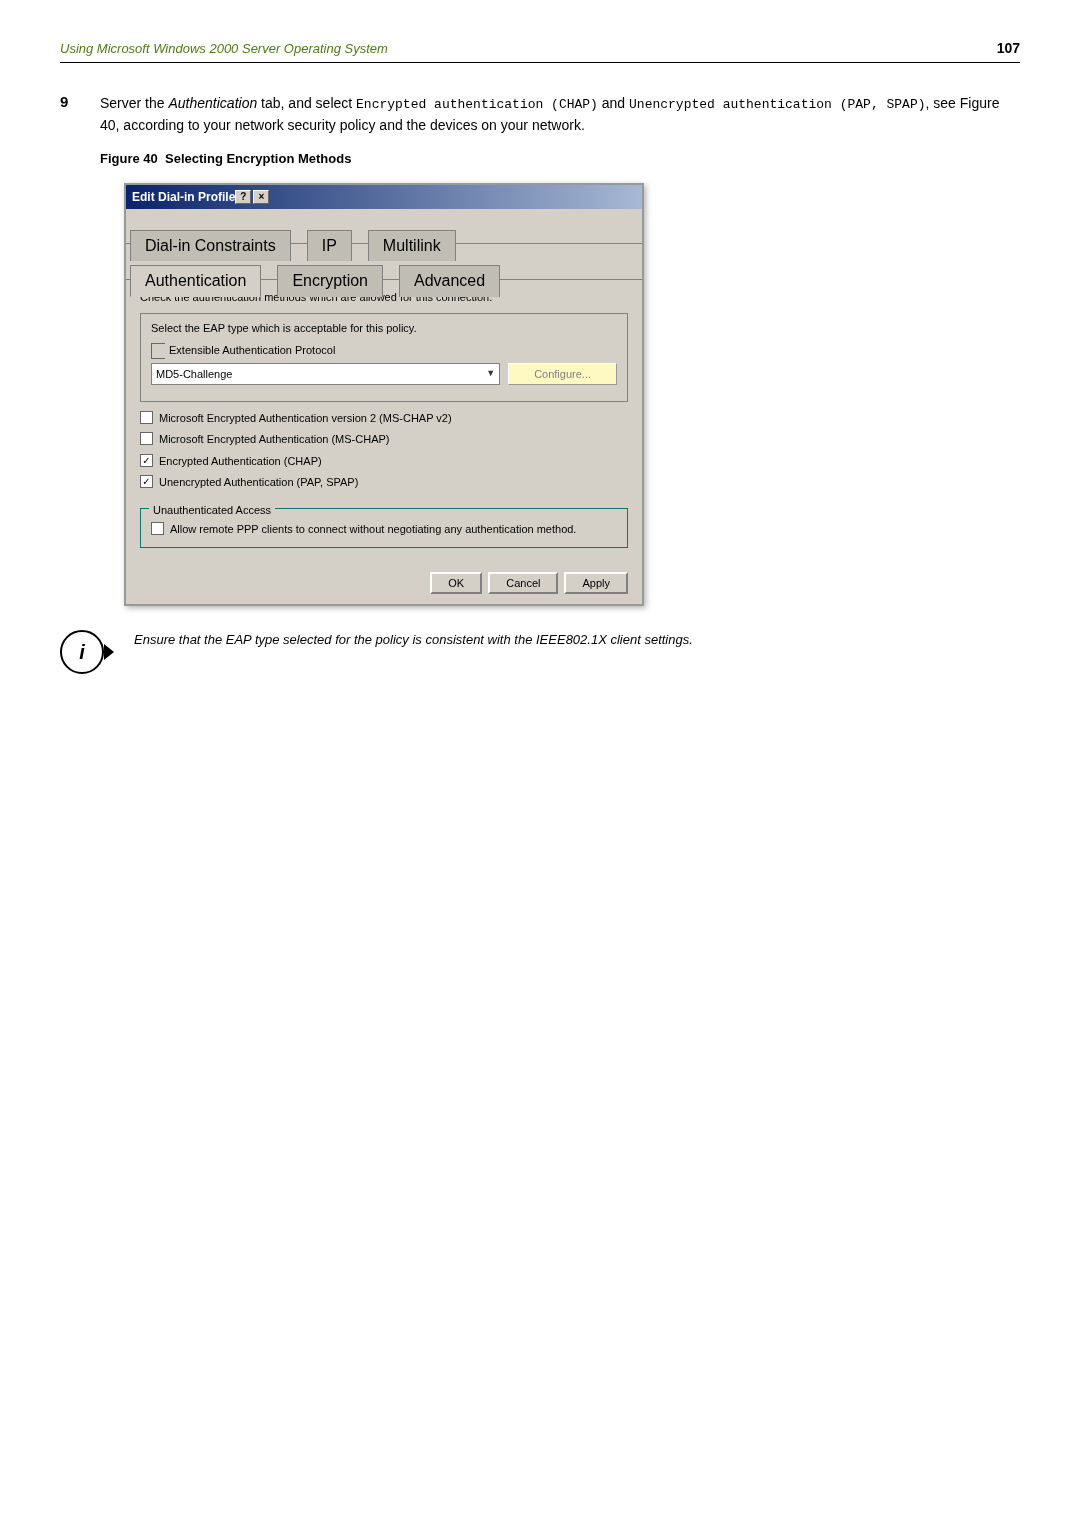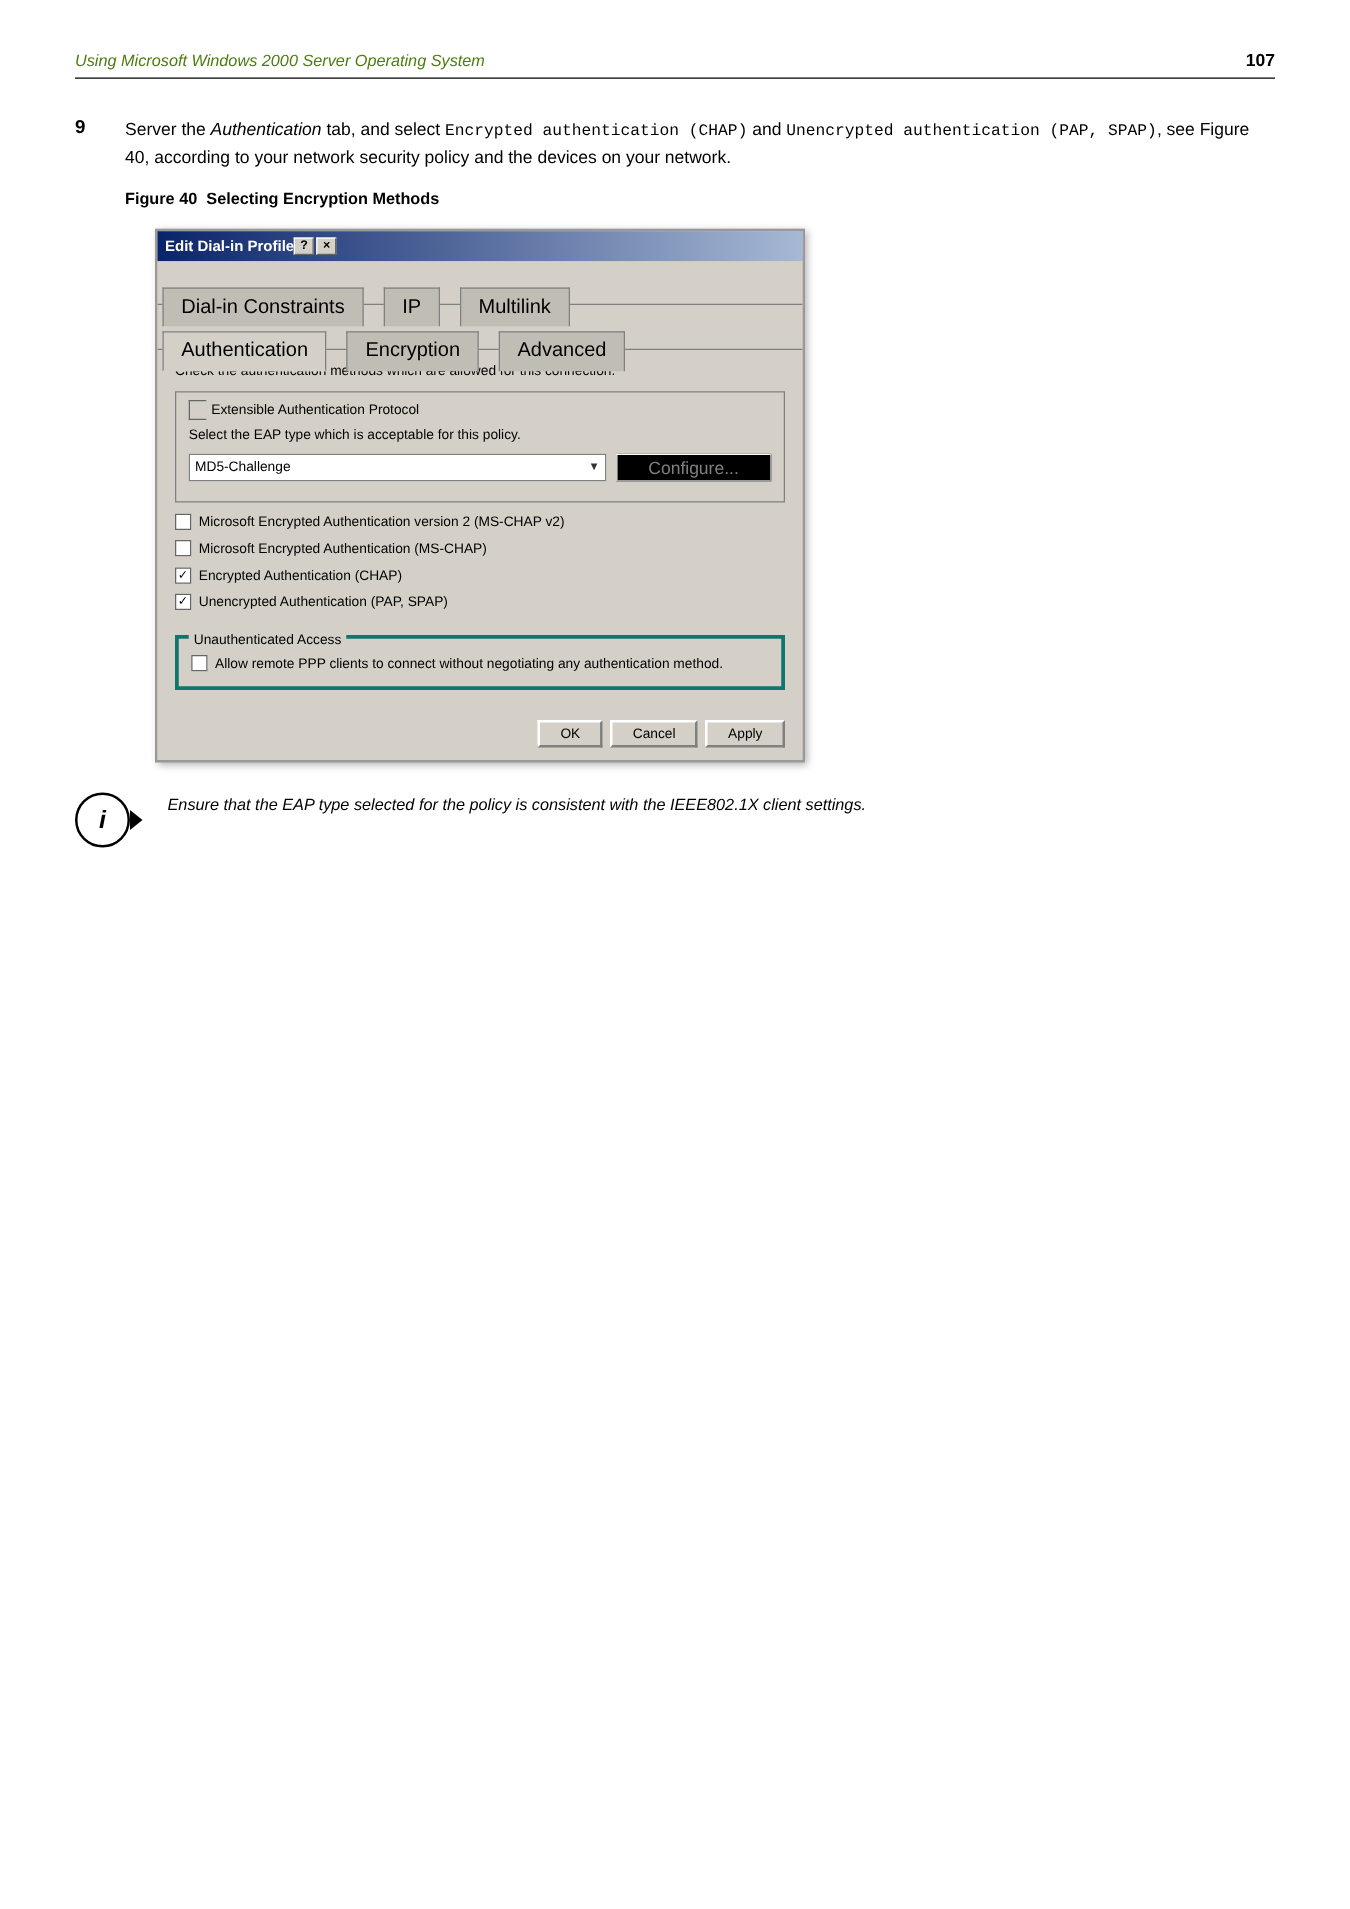--- a/index.html
+++ b/index.html
@@ -178,23 +178,23 @@
 
     .dropdown-arrow {
       font-size: 9px;
       color: #333;
     }
 
     .configure-btn {
       border: 1px solid #999;
       border-top-color: #fff;
       border-left-color: #fff;
-      background: #000000;
+      background: #fef9c3;
       padding: 2px 25px;
-      font-size: 14px;
+      font-size: 11px;
       cursor: pointer;
       height: 22px;
       color: #808080;
     }
 
     .checkbox-row {
       display: flex;
       align-items: flex-start;
       gap: 6px;
       margin-bottom: 5px;
@@ -213,21 +213,21 @@
       margin-top: 1px;
     }
 
     .checkbox.checked::after {
       content: '✓';
       font-size: 10px;
       color: #000;
     }
 
     .unauthenticated-group {
-      border: 3px solid #0f766e;
+      border: 1px solid #0f766e;
       padding: 6px 10px 10px 10px;
       margin-top: 17px;
       margin-bottom: 8px;
       position: relative;
     }
 
     .unauthenticated-title {
       position: absolute;
       top: -7px;
       left: 8px;
@@ -368,26 +368,26 @@
               <span>Advanced</span>
             </div>
           </div>
 
           <div class="dialog-body">
 
             <div class="section-text">Check the authentication methods which are allowed for this connection.</div>
 
             <div class="group-box">
 
+              <div style="font-size:11px; margin-bottom:6px;">Select the EAP type which is acceptable for this policy.</div>
+
               <div style="display:flex; align-items:center; gap:4px; margin-bottom:4px;">
                 <div style="width:14px; height:16px; border:1px solid #666; border-right:none; flex-shrink:0;"></div>
                 <span>Extensible Authentication Protocol</span>
               </div>
-
-              <div style="font-size:11px; margin-bottom:6px;">Select the EAP type which is acceptable for this policy.</div>
 
               <div class="dropdown-row">
                 <div class="dropdown">
                   <span>MD5-Challenge</span>
                   <span class="dropdown-arrow">▼</span>
                 </div>
                 <button class="configure-btn">Configure...</button>
               </div>
             </div>
 

